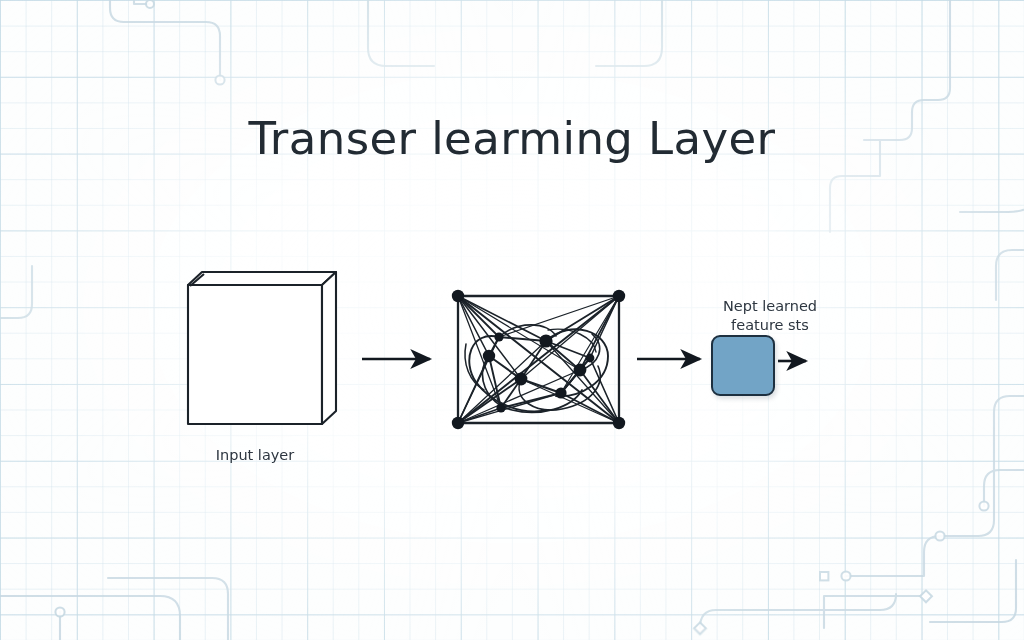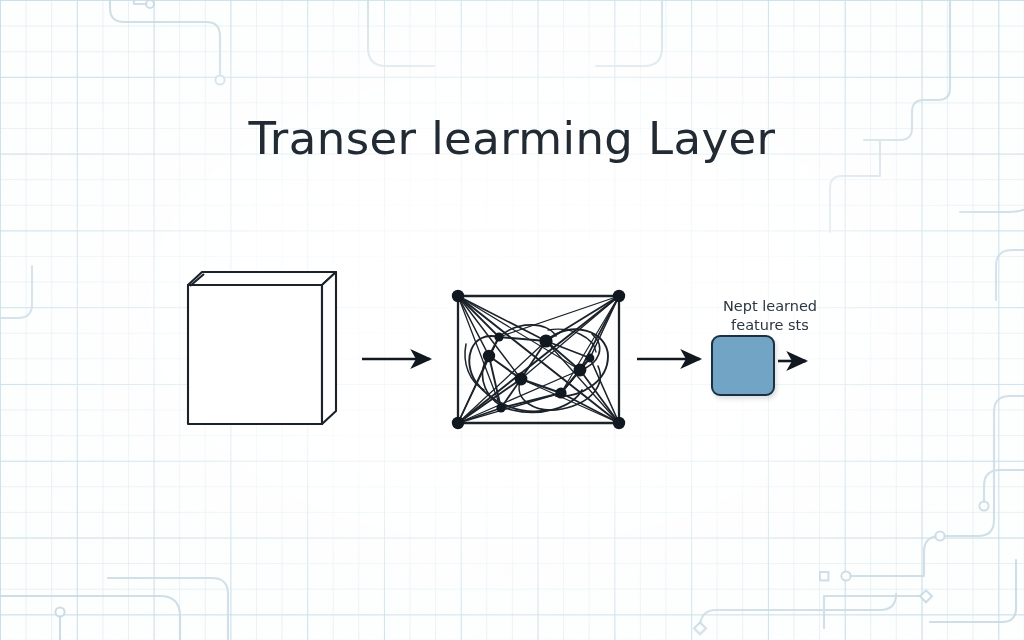--- a/index.html
+++ b/index.html
@@ -215,18 +215,19 @@
       </g>
     </g>
 
     <line x1="637" y1="359" x2="700" y2="359" stroke="#12181f" stroke-width="2.6" marker-end="url(#arrowHead)"></line>
 
     <line x1="778" y1="361" x2="806" y2="361" stroke="#12181f" stroke-width="2.6" marker-end="url(#arrowHead)"></line>
   </svg>
 
   <div class="blue-block"></div>
 
+  <div class="caption" id="cap-input">Input layer</div>
 
   <div class="caption" id="cap-top">Nept learned
 feature sts</div>
 
 
 </div>
 
 </body></html>

